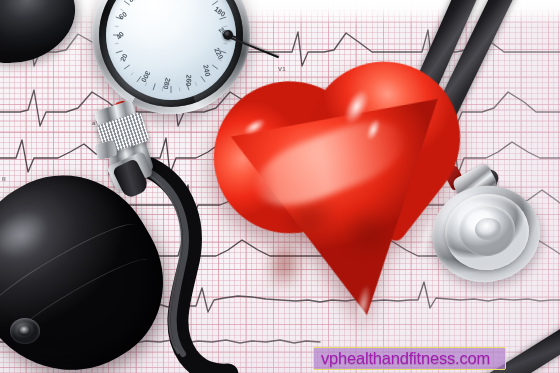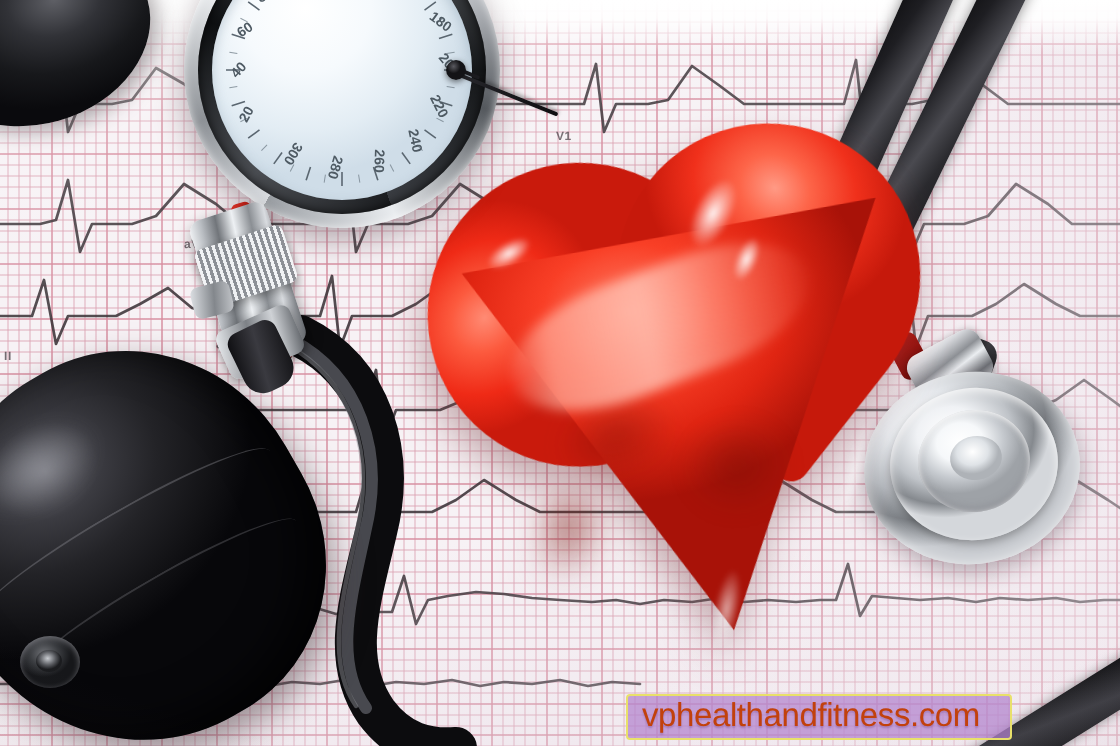--- a/index.html
+++ b/index.html
@@ -353,21 +353,21 @@
     border-radius:2px;
     box-sizing:border-box;
     width:193px;height:23px;
     display:flex;align-items:center;
   }
   .watermark span{
     font-family:"Liberation Sans",sans-serif;
     font-size:16.5px;
     line-height:16px;
     font-weight:400;
-    color:#c2410c;
+    color:#a21caf;
     letter-spacing:-.2px;
     white-space:nowrap;
     text-shadow:0 1px 1px rgba(110,60,130,.35);
   }
 
   
   .vignette{
     position:absolute;inset:0;pointer-events:none;
     background:radial-gradient(130% 110% at 50% 42%, rgba(255,255,255,0) 55%, rgba(120,95,110,.16) 100%);
   }

